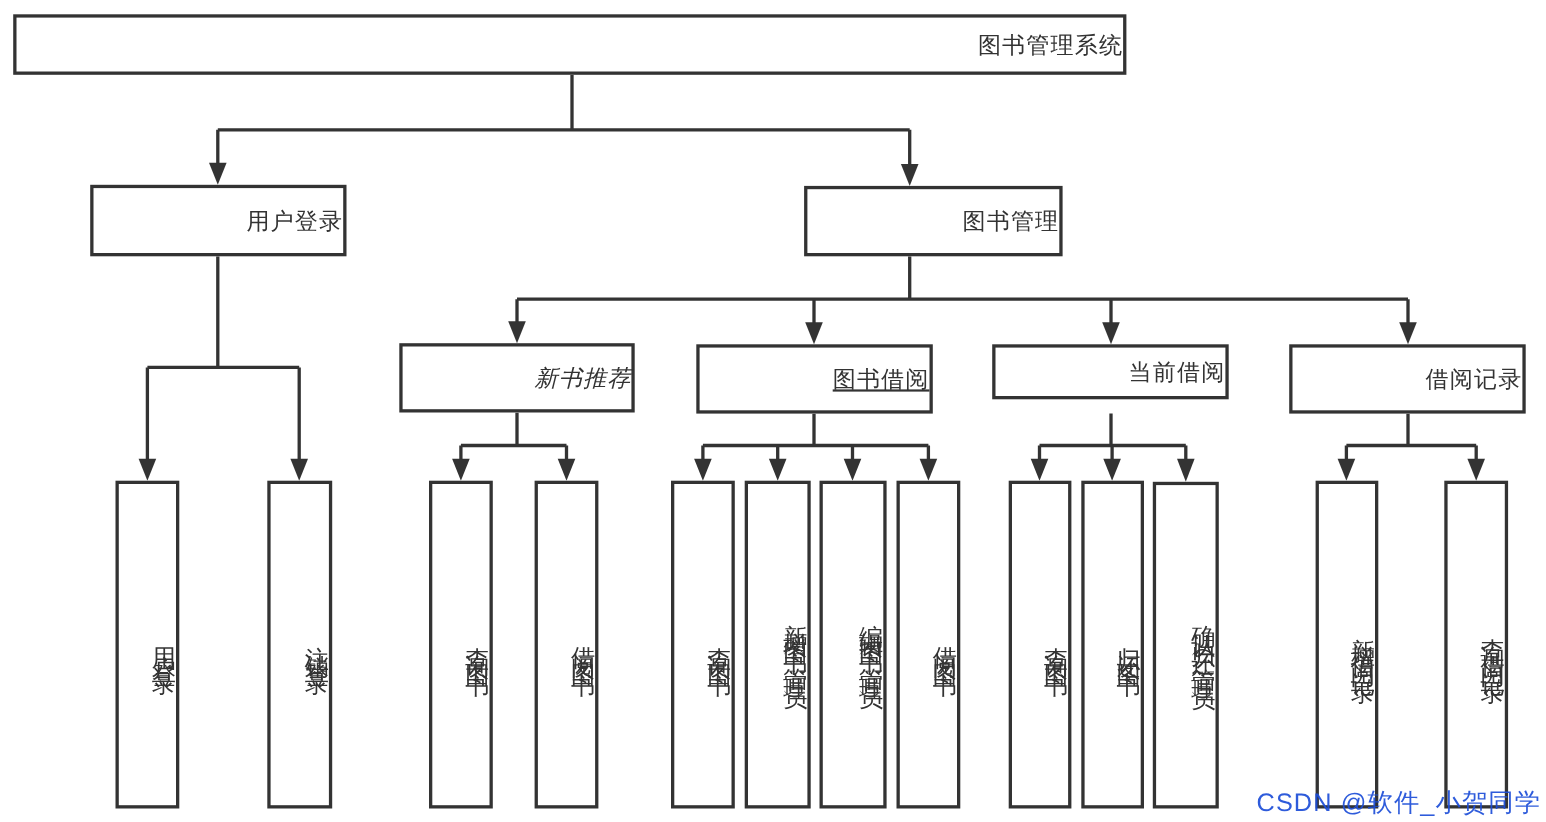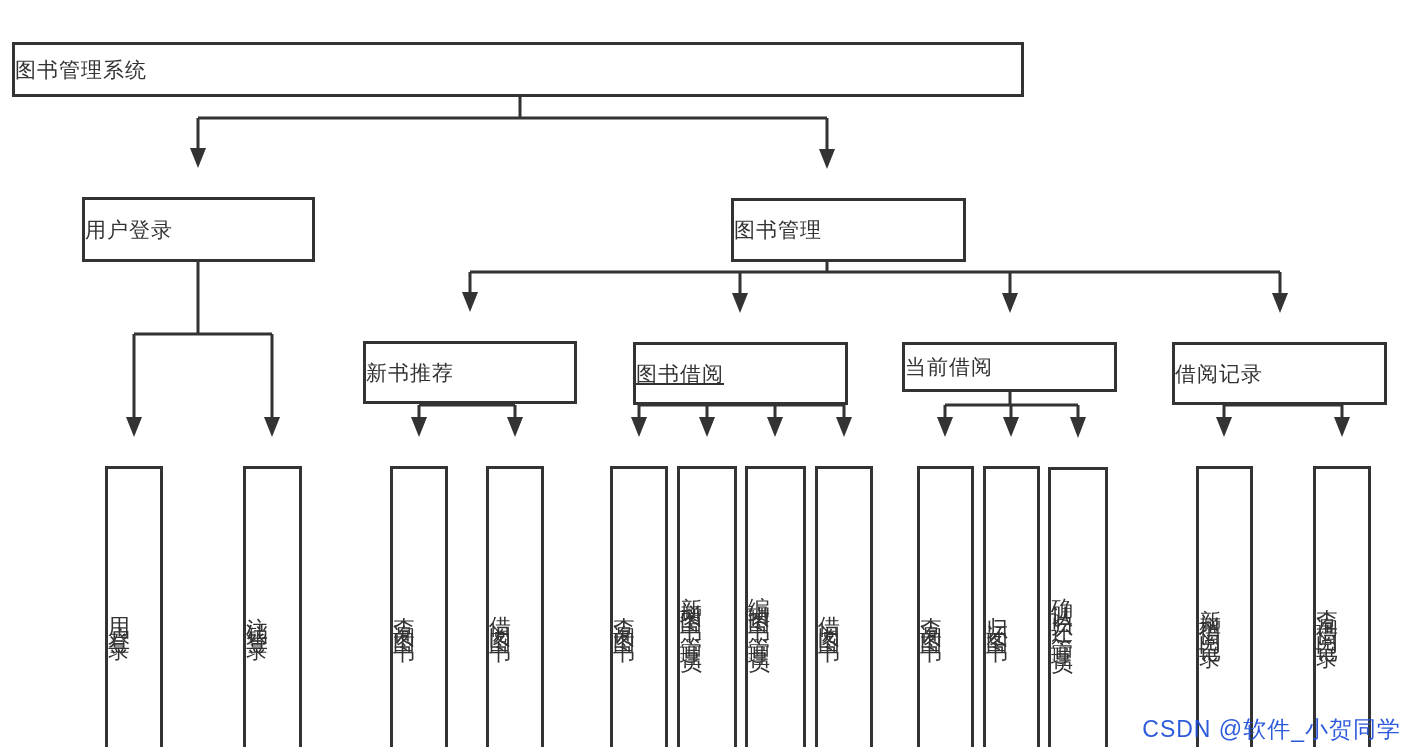--- a/index.html
+++ b/index.html
@@ -21,24 +21,23 @@
     top: 0;
     z-index: 1;
   }
   .node {
     position: absolute;
     box-sizing: border-box;
     border: 3px solid #333333;
     background: #ffffff;
     display: flex;
     align-items: center;
-    justify-content: flex-start;
+    justify-content: flex-end;
     z-index: 2;
     color: #333333;
-    margin-top: 29px;
   }
   .hlabel {
     font-size: 21px;
     letter-spacing: 1px;
     white-space: nowrap;
     color: #333333;
   }
   .leaf {
     top: 437px;
     height: 298px;
@@ -105,21 +104,21 @@
     <span class="hlabel">图书管理系统</span>
   </div>
 
   <div class="node" style="left:82px; top:168px; width:233px; height:65px;">
     <span class="hlabel">用户登录</span>
   </div>
   <div class="node" style="left:731px; top:169px; width:235px; height:64px;">
     <span class="hlabel">图书管理</span>
   </div>
 
-  <div class="node" style="left:363px; top:312px; width:214px; height:63px;">
+  <div class="node" style="left:363px; top:312px; width:214px; height:63px;font-style:italic;">
     <span class="hlabel">新书推荐</span>
   </div>
   <div class="node" style="left:633px; top:313px; width:215px; height:63px;text-decoration:underline;">
     <span class="hlabel">图书借阅</span>
   </div>
   <div class="node" style="left:902px; top:313px; width:215px; height:50px;">
     <span class="hlabel">当前借阅</span>
   </div>
   <div class="node" style="left:1172px; top:313px; width:215px; height:63px;">
     <span class="hlabel">借阅记录</span>

